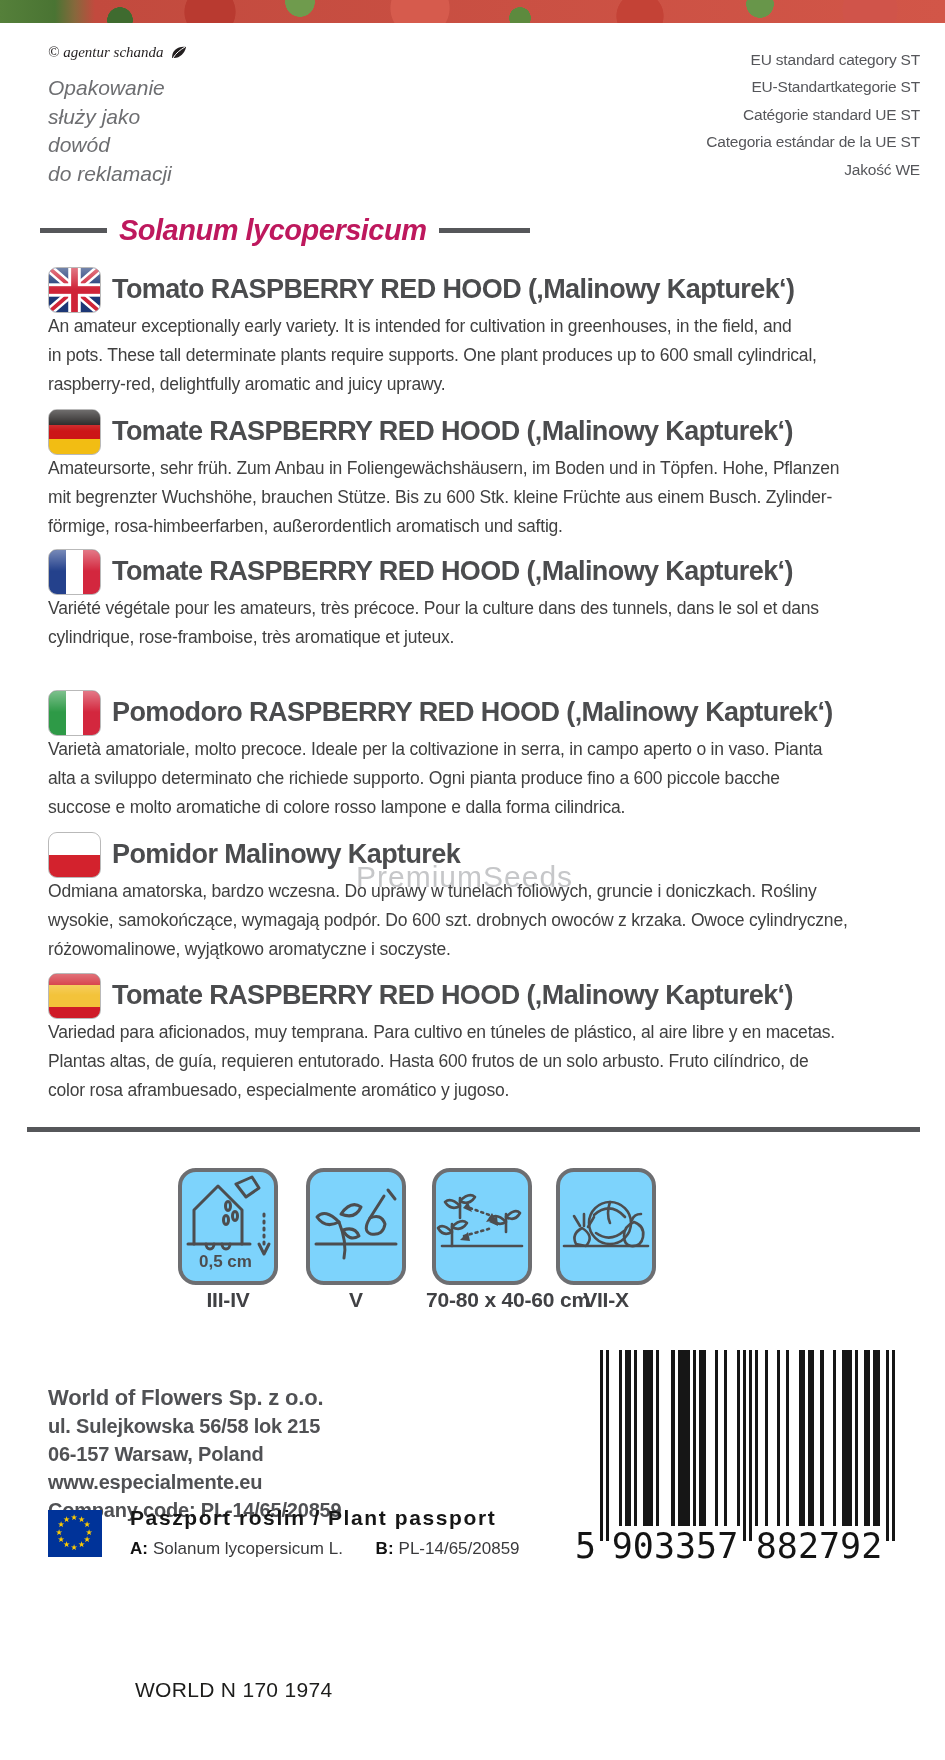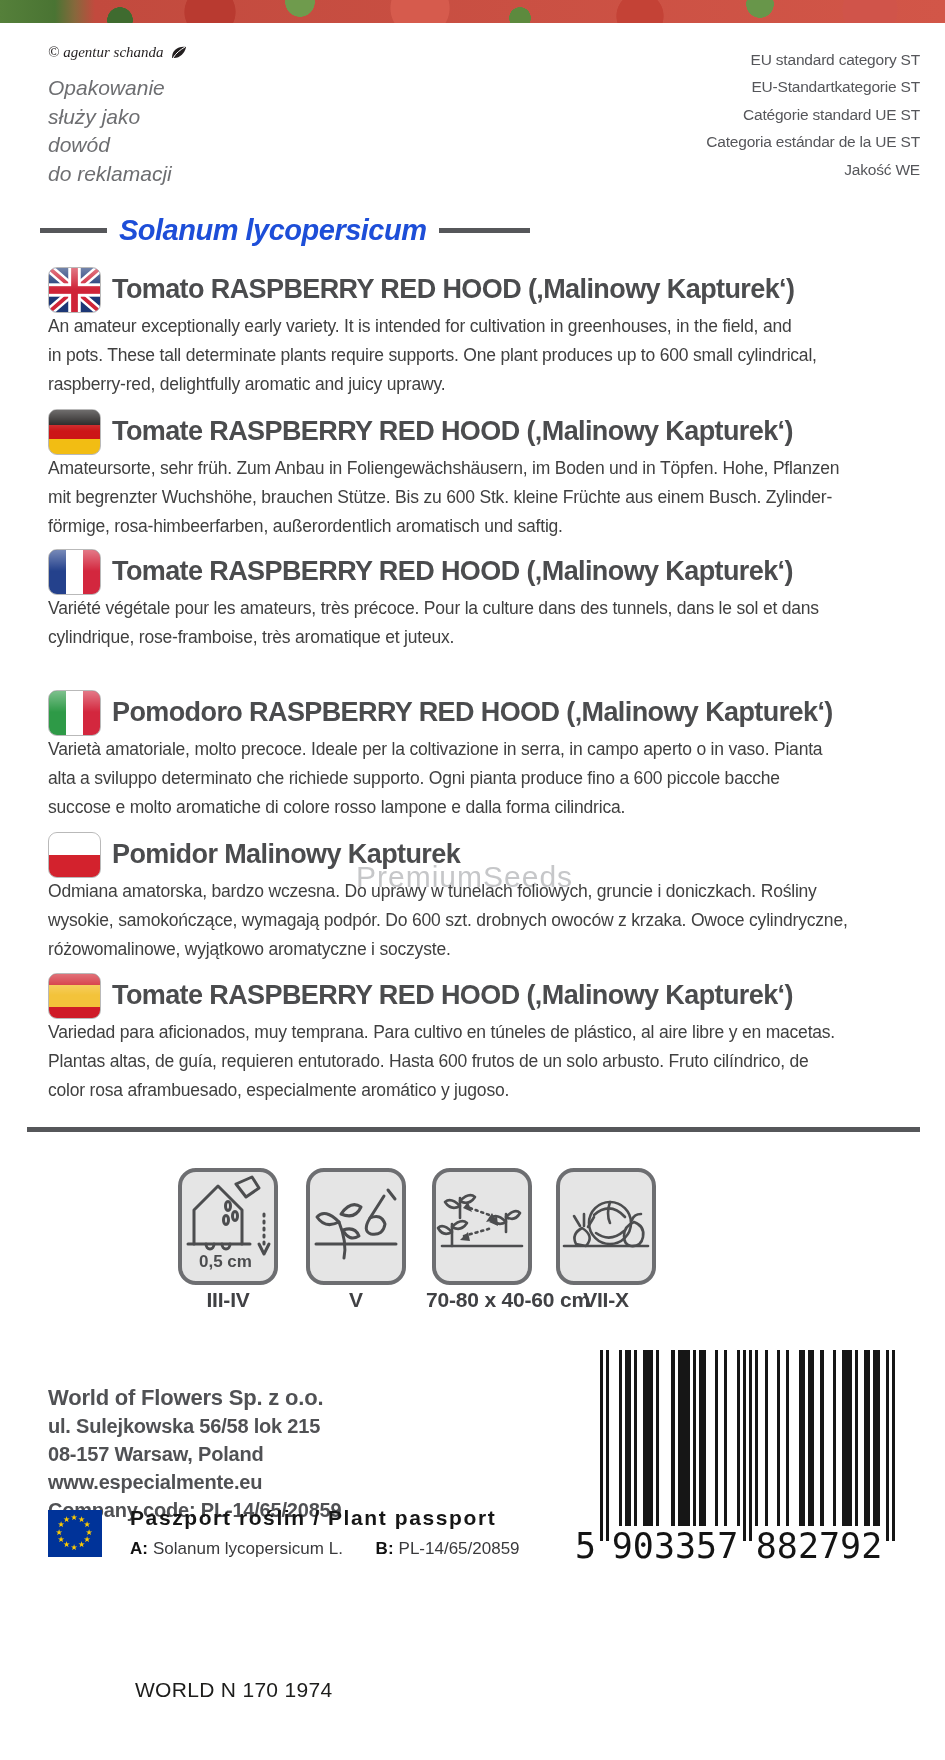--- a/index.html
+++ b/index.html
@@ -23,21 +23,21 @@
           font-family:"Liberation Serif",serif;font-style:italic;font-size:15px;color:#231f20;}
   .claim{position:absolute;left:48px;top:74px;font-style:italic;font-size:21px;
          color:#6d6e71;line-height:28.5px;}
   .eu-cat{position:absolute;right:25px;top:46px;text-align:right;font-size:15.5px;
           color:#55565a;line-height:27.4px;letter-spacing:-0.2px;}
 
   
   .species-row{position:absolute;left:40px;top:214px;display:flex;align-items:center;gap:12px;}
   .dash{width:67px;height:5px;background:#56575a;}
   .dash.long{width:91px;}
-  .species-row h1{margin:0;font-size:29px;font-style:italic;font-weight:bold;color:#1d4ed8;
+  .species-row h1{margin:0;font-size:29px;font-style:italic;font-weight:bold;color:#be185d;
                   letter-spacing:-0.5px;white-space:nowrap;}
 
   
   .sec{position:absolute;left:48px;width:872px;}
   .flag{position:absolute;left:0;top:2px;width:53px;height:46px;border-radius:9px;
         border:1px solid #b9b9b9;overflow:hidden;box-sizing:border-box;}
   .flag::after{content:"";position:absolute;inset:0;border-radius:8px;
         background:linear-gradient(rgba(255,255,255,.38),rgba(255,255,255,0) 48%);}
   .flag.de{background:linear-gradient(#171413 33.4%,#cc1517 33.4% 66.7%,#f2bd13 66.7%);}
   .flag.fr{background:linear-gradient(90deg,#24418c 33.4%,#fff 33.4% 66.7%,#d3273e 66.7%);}
@@ -53,21 +53,21 @@
   .body .jl::after{content:"";display:inline-block;width:100%;}
   .body .ll{text-align:left;}
 
   .watermark{position:absolute;left:356px;top:860px;font-size:30px;letter-spacing:1px;
              color:#c6c7c9;mix-blend-mode:multiply;z-index:5;}
 
   .divider{position:absolute;left:27px;top:1127px;width:893px;height:5px;background:#56575a;}
 
   
   .picto{position:absolute;top:1168px;width:100px;height:117px;border:4px solid #6d6e71;
-         border-radius:18px;box-sizing:border-box;background:#e5e5e5;}
+         border-radius:18px;box-sizing:border-box;background:#7dd3fc;}
   .picto svg{width:100%;height:100%;}
   .picto-label{position:absolute;top:1288px;transform:translateX(-50%);
                font-weight:bold;font-size:21px;color:#404144;letter-spacing:-0.2px;white-space:nowrap;}
 
   
   .company{position:absolute;left:48px;top:1352px;font-weight:bold;color:#505154;line-height:28px;}
   .company .c1{font-size:22px;}
   .company div{font-size:20px;letter-spacing:-0.2px;}
   .company div.c1{font-size:22px;margin-top:32px;}
 
@@ -273,21 +273,21 @@
     </svg>
   </div>
   <div class="picto-label" style="left:228px">III-IV</div>
   <div class="picto-label" style="left:356px">V</div>
   <div class="picto-label" style="left:508px">70-80 x 40-60 cm</div>
   <div class="picto-label" style="left:606px">VII-X</div>
 
   <div class="company">
     <div class="c1">World of Flowers Sp. z o.o.</div>
     <div>ul. Sulejkowska 56/58 lok 215</div>
-    <div>08-157 Warsaw, Poland</div>
+    <div>06-157 Warsaw, Poland</div>
     <div>www.especialmente.eu</div>
     <div>Company code: PL-14/65/20859</div>
   </div>
 
   <div class="barcode" id="barcode">
       <div class="bar" style="left: 0px; height: 191px;"></div>
       <div class="bar" style="left: 6.21px; height: 191px;"></div>
       <div class="bar" style="left: 18.63px; height: 176px;"></div>
       <div class="bar" style="left: 24.84px; height: 176px;"></div>
       <div class="bar" style="left: 27.95px; height: 176px;"></div>

